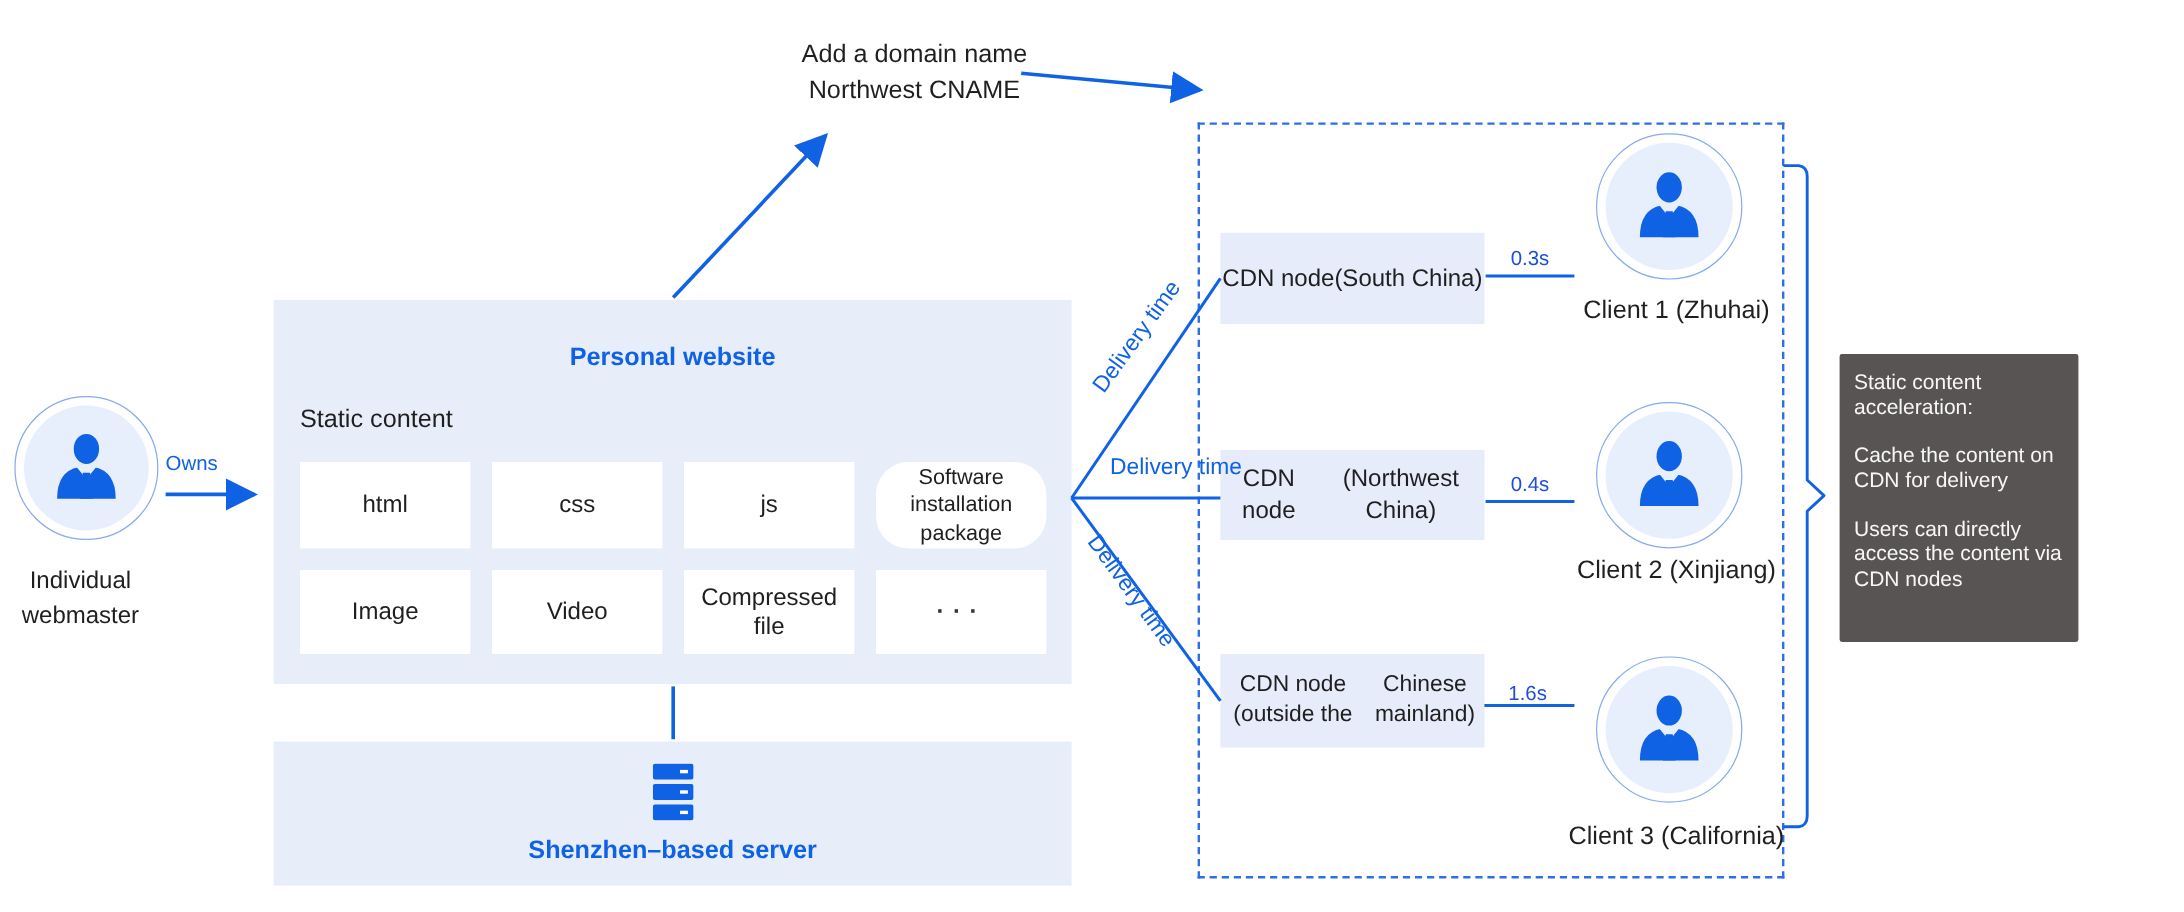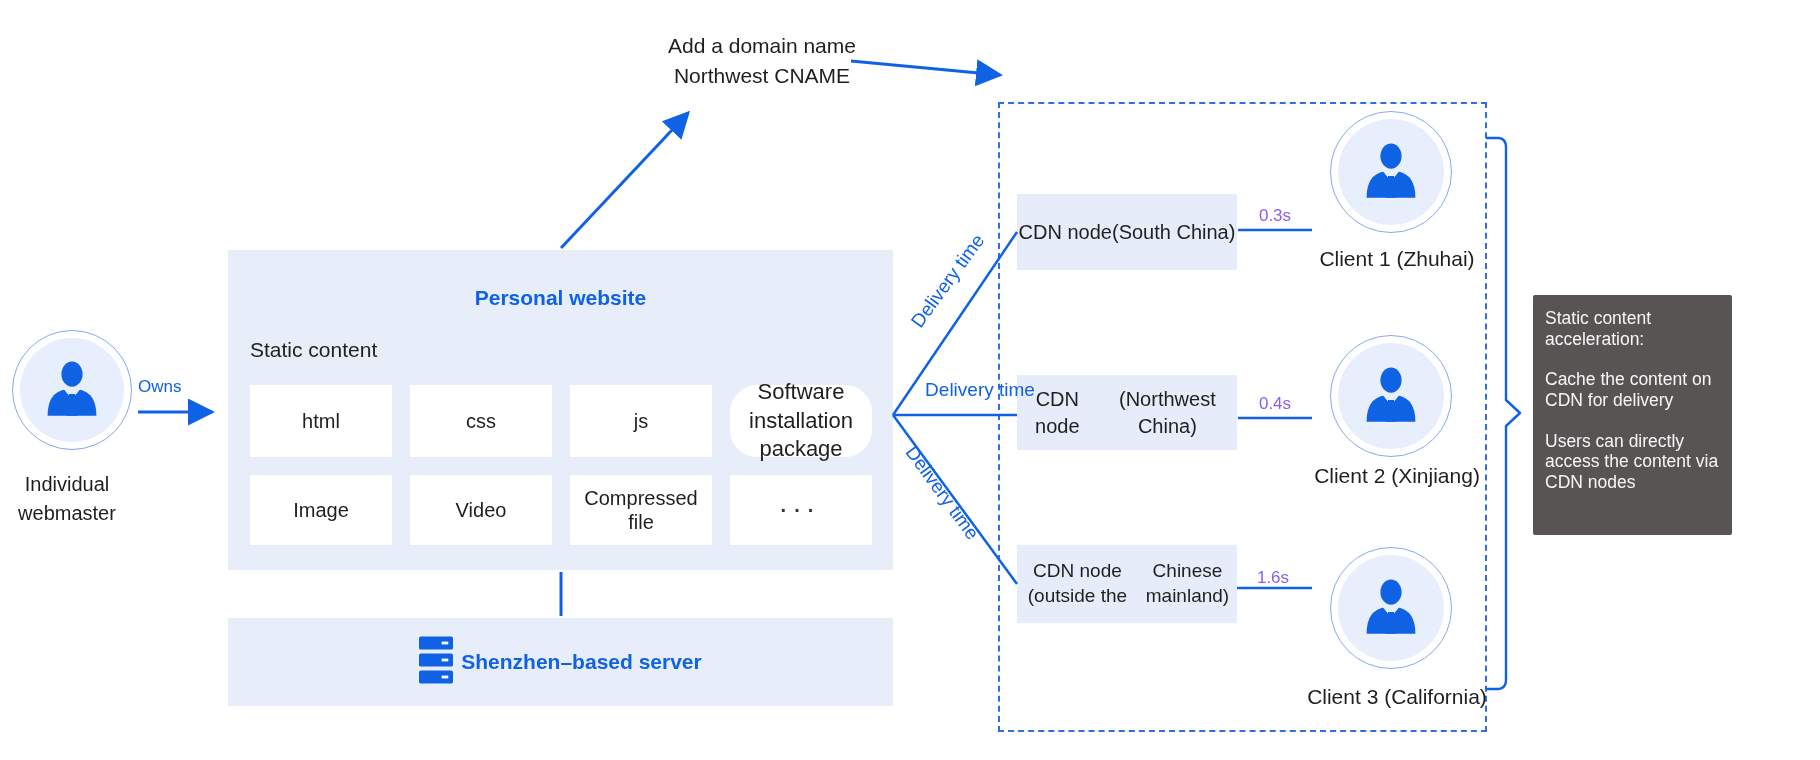--- a/index.html
+++ b/index.html
@@ -17,38 +17,38 @@
   .owns-label{left:138px;top:377px;width:60px;font-size:17px;color:#1062e5;}
   
   .panel{left:228px;top:250px;width:665px;height:320px;background:#e8edfa;}
   .panel-title{left:228px;top:286px;width:665px;text-align:center;font-size:21px;
     font-weight:bold;color:#1062e5;}
   .panel-subtitle{left:250px;top:338px;font-size:21px;}
   .cells{left:250px;top:385px;display:grid;grid-template-columns:repeat(4,142px);
     grid-template-rows:72px 70px;column-gap:18px;row-gap:18px;}
   .cell{background:#ffffff;display:flex;align-items:center;justify-content:center;
     text-align:center;font-size:20px;line-height:1.2;}
-  .cell:nth-child(4){font-size:22px;line-height:1.3;border-radius:27px;}
+  .cell:nth-child(4){font-size:18px;line-height:1.3;border-radius:27px;}
   .cell:nth-child(8){letter-spacing:7px;font-weight:bold;color:#333;}
   
-  .server-box{left:228px;top:618px;width:665px;height:88px;background:#e8edfa;
-    display:flex;align-items:center;justify-content:center;gap:8px;}
+  .server-box{left:228px;top:618px;width:665px;height:120px;background:#e8edfa;
+    display:flex;align-items:center;justify-content:center;gap:8px;flex-direction:column;}
   .server-label{font-size:21px;font-weight:bold;color:#1062e5;}
   
   .domain-note{left:612px;top:31px;width:300px;text-align:center;font-size:21px;line-height:30px;}
   
   .access-title{left:1095px;top:44px;width:300px;text-align:center;font-size:21px;}
   .dashed-box{left:998px;top:102px;width:489px;height:630px;border:2px dashed #2f6ee3;
     box-sizing:border-box;}
   .cdn-node{left:1017px;width:220px;background:#e7ecfa;display:flex;flex-direction:row;
     align-items:center;justify-content:center;text-align:center;font-size:20px;line-height:1.35;}
   .node-1{top:194px;height:76px;}
   .node-2{top:375px;height:75px;}
   .node-3{top:545px;height:78px;font-size:19px;line-height:1.3;}
-  .time-label{width:80px;text-align:center;font-size:17px;color:#8b5cf6;}
+  .time-label{width:80px;text-align:center;font-size:17px;color:#1d4ed8;}
   .t1{left:1235px;top:206px;}
   .t2{left:1235px;top:394px;}
   .t3{left:1233px;top:568px;}
   .delivery{width:140px;text-align:center;font-size:19px;color:#1062e5;white-space:nowrap;}
   .d1{left:878px;top:270px;transform:rotate(-54deg);}
   .d2{left:910px;top:379px;}
   .d3{left:872px;top:482px;transform:rotate(54deg);}
   
   .client-ring{width:120px;height:120px;border-radius:50%;border:1px solid #85aaee;
     display:flex;align-items:center;justify-content:center;background:#ffffff;}

